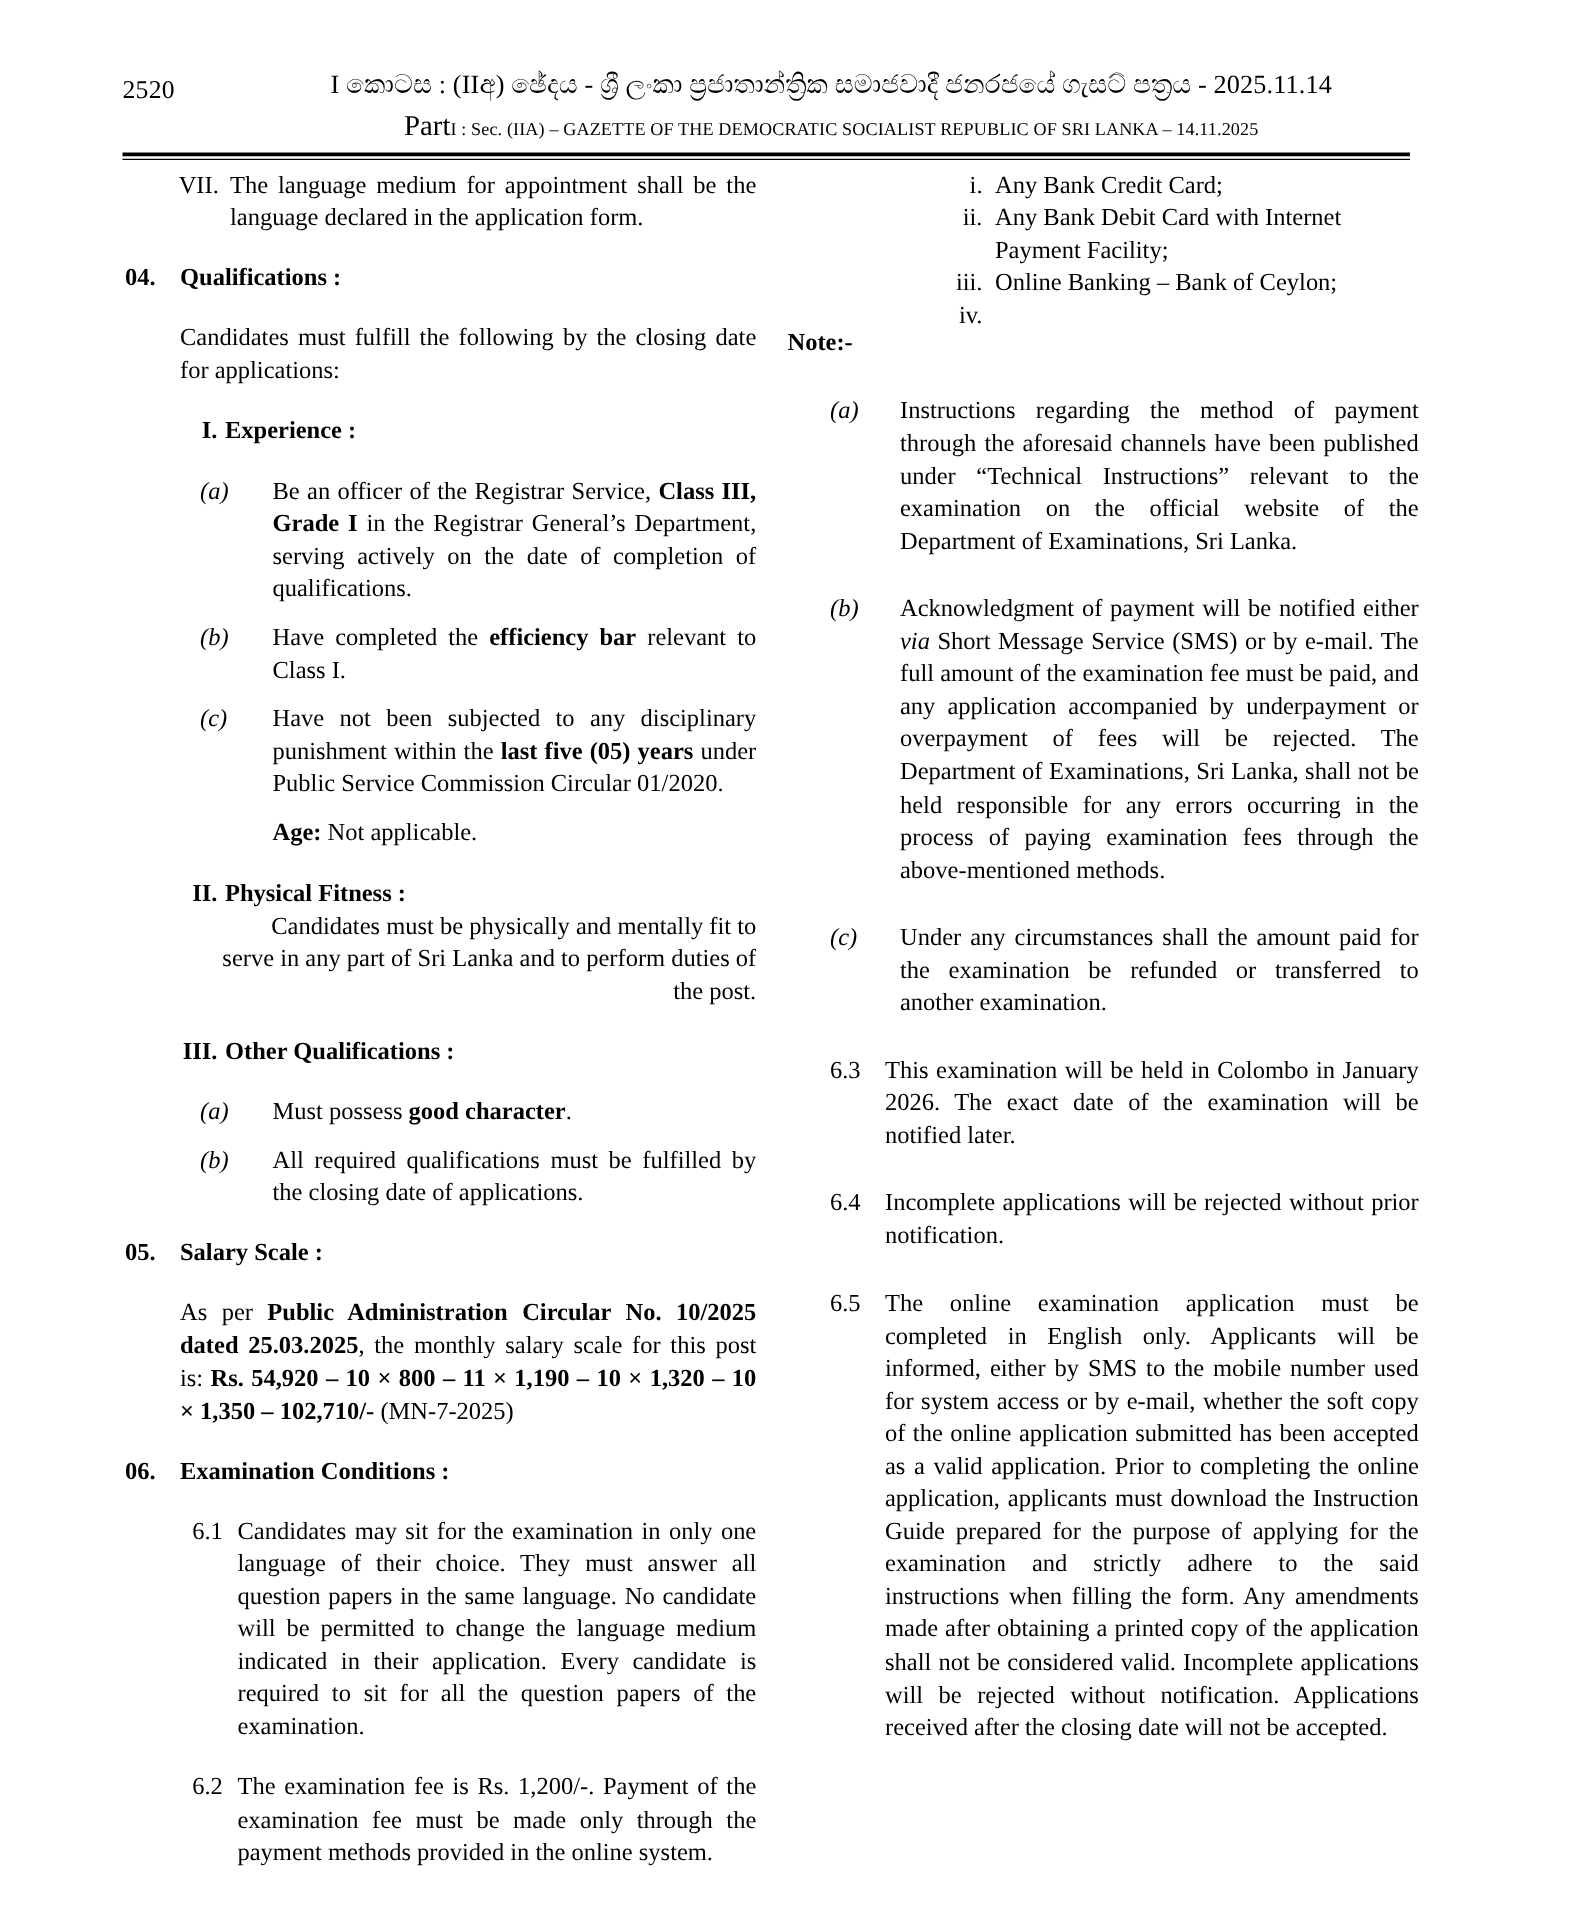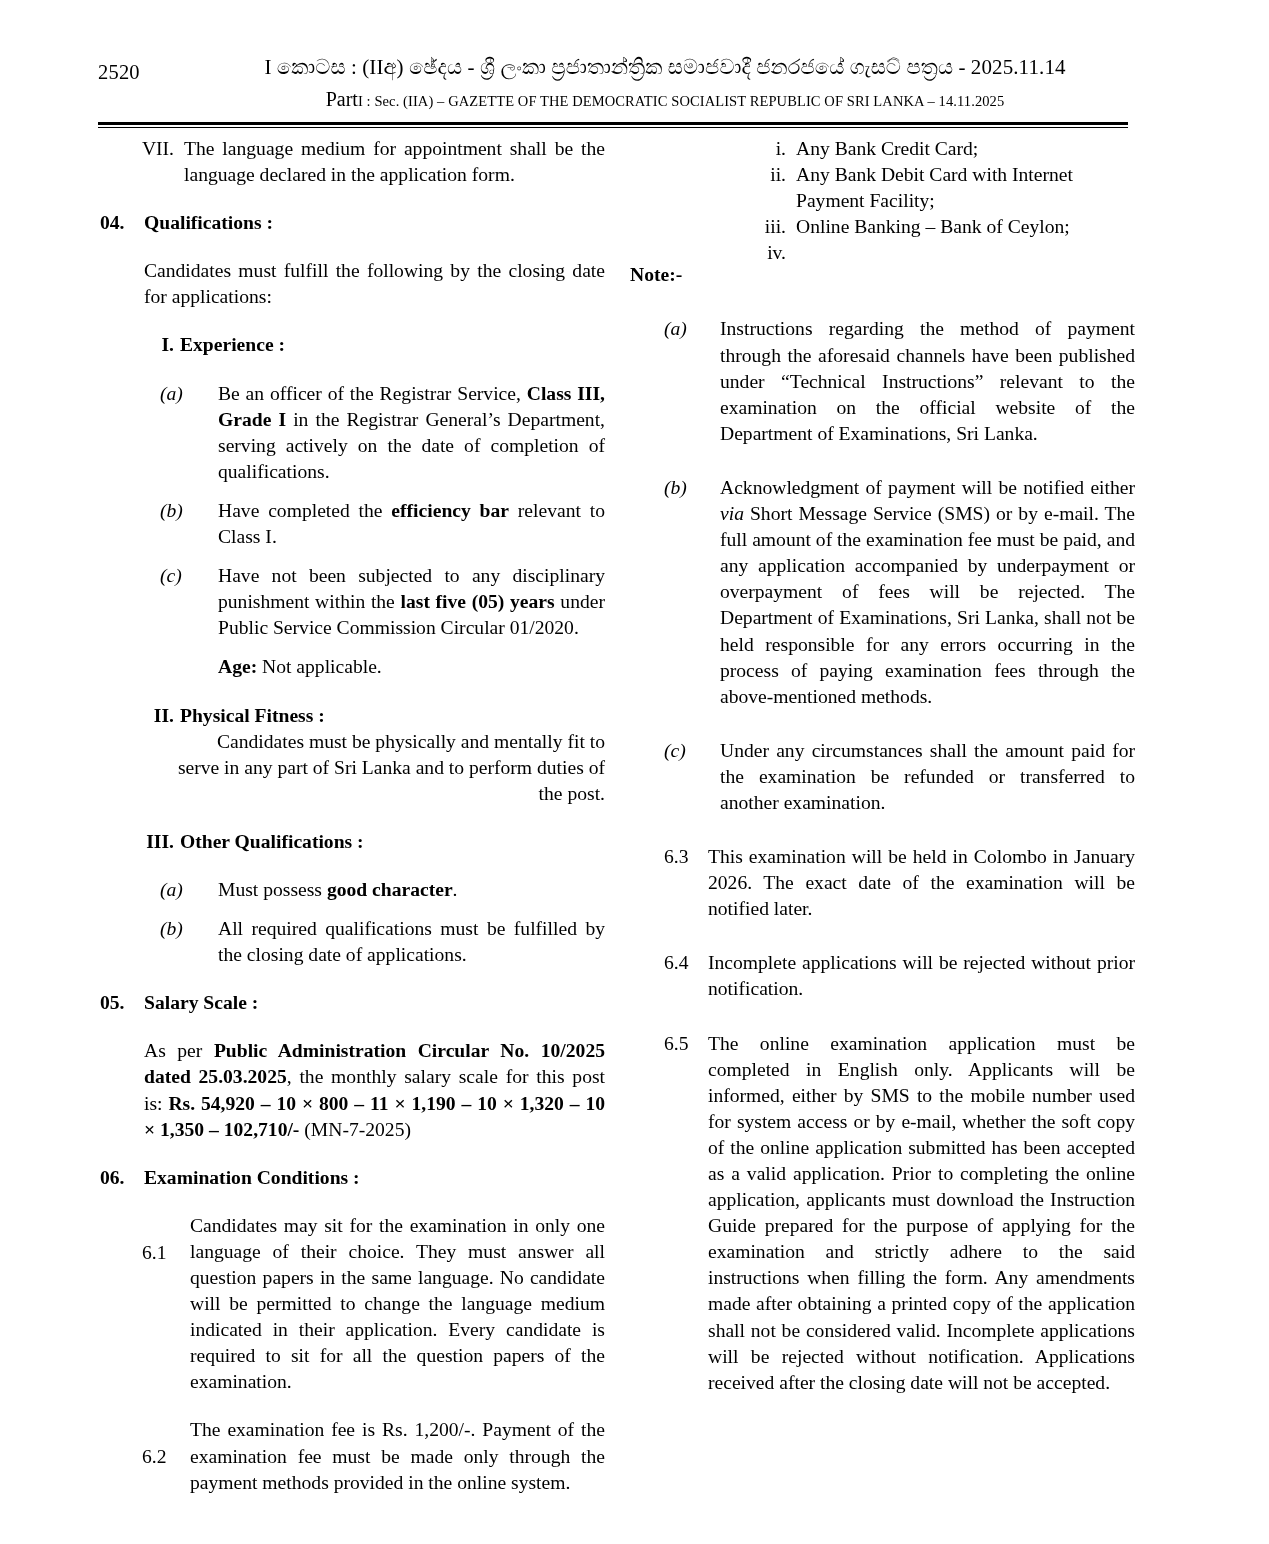--- a/index.html
+++ b/index.html
@@ -56,21 +56,21 @@
   }
   .header-row2 {
     position: absolute;
     left: 104px;
     top: 33px;
     width: 926px;
     text-align: center;
     font-size: 17.5px;
     white-space: nowrap;
   }
-  .smallcaps-lead { font-size: 20px; }
+  .smallcaps-lead { font-size: 23px; }
   .smallcaps-rest { font-size: 14.5px; letter-spacing: 0.1px; }
   .rule-wrap {
     position: absolute;
     left: 98px;
     top: 122px;
     width: 1030px;
   }
   .rule-thick {
     height: 3px;
     background: #000;
@@ -110,21 +110,21 @@
     position: absolute;
     top: 0;
     text-align: right;
   }
   .hang > .body {
     display: block;
     text-align: justify;
   }
 
   
-  .lvl-roman-vii .marker { left: 20px; width: 54px; }
+  .lvl-roman-vii .marker { left: 32px; width: 54px; text-align: center; }
   .lvl-roman-vii .body  { margin-left: 84px; }
 
   
   .section-head { position: relative; font-weight: bold; }
   .section-head .num { position: absolute; left: 0; width: 40px; }
   .section-head .title { display: block; margin-left: 44px; }
 
   
   .sec-body { margin-left: 44px; text-align: justify; }
 
@@ -135,21 +135,21 @@
 
   
   .lvl-alpha .marker { left: 60px; width: 50px; font-style: italic; text-align: left; }
   .lvl-alpha .body { margin-left: 118px; }
 
   
   .lvl-alpha-r .marker { left: 34px; width: 48px; font-style: italic; text-align: left; }
   .lvl-alpha-r .body { margin-left: 90px; }
 
   
-  .lvl-dec .marker { left: 42px; width: 48px; text-align: left; margin-top: 27px; }
+  .lvl-dec .marker { left: 42px; width: 48px; text-align: center; }
   .lvl-dec .body { margin-left: 90px; }
 
   
   .lvl-dec-r .marker { left: 34px; width: 44px; text-align: left; }
   .lvl-dec-r .body { margin-left: 78px; }
 
   
   .romanlist { margin: 0; padding: 0; list-style: none; }
   .romanlist li { position: relative; line-height: 26.1px; }
   .romanlist li .marker { position: absolute; left: 110px; width: 46px; text-align: right; }

